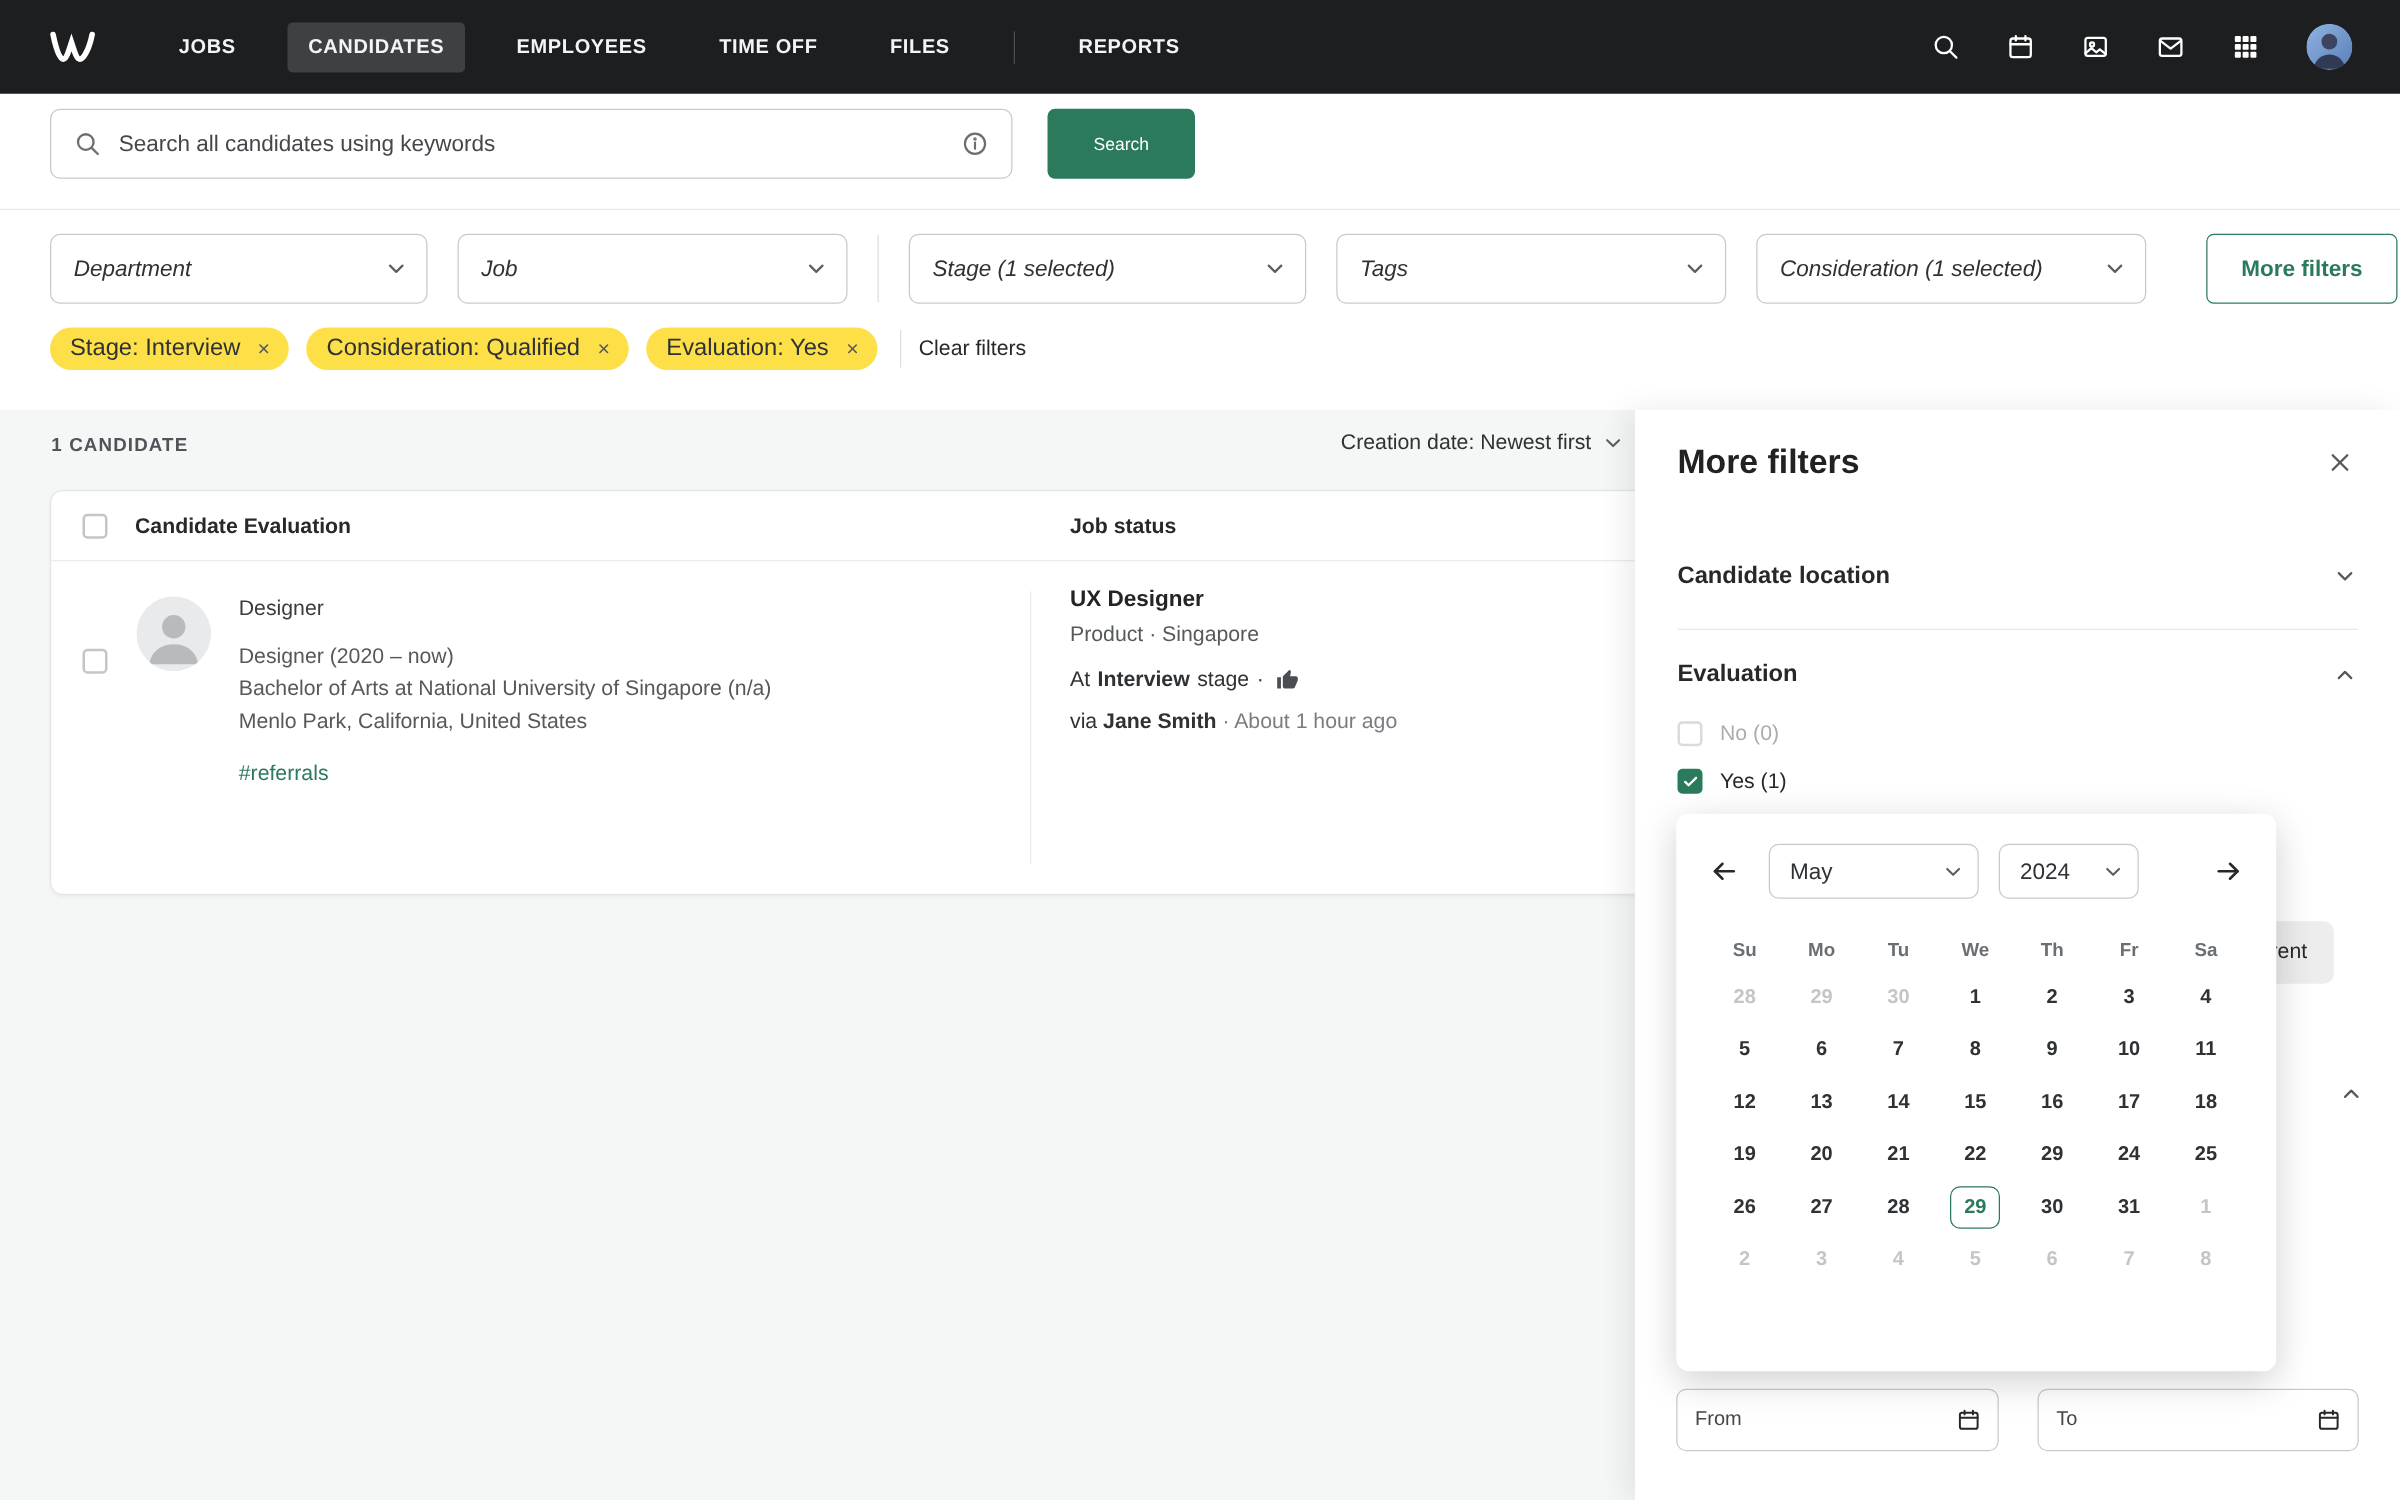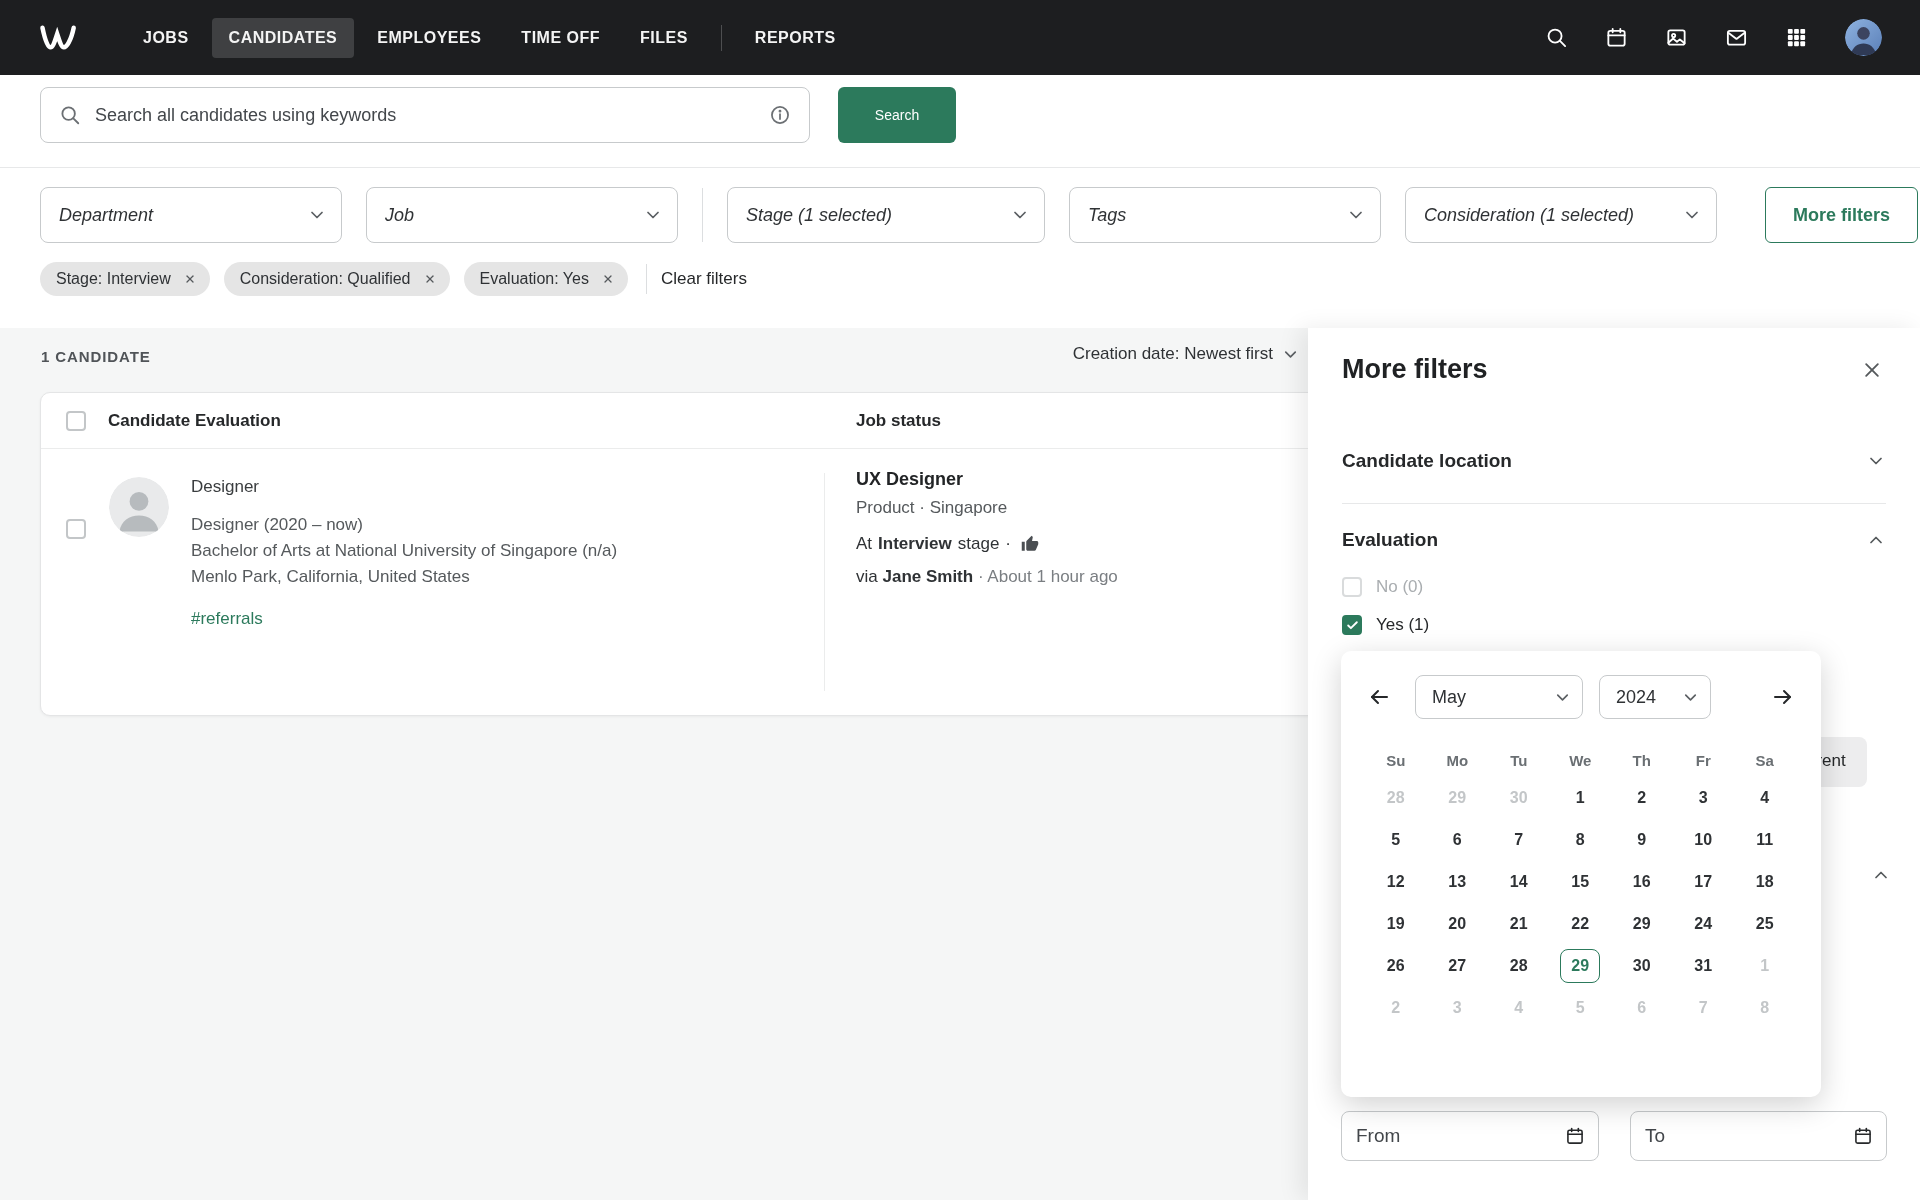--- a/index.html
+++ b/index.html
@@ -14,21 +14,21 @@
   html,body{width:1920px;height:1200px;overflow:hidden;background:#fff;}
   .screen{position:relative;width:1920px;height:1200px;overflow:hidden;}
   svg{display:block;}
 
   
   .top-white{position:absolute;top:0;left:0;right:0;height:328px;background:#fff;overflow:hidden;z-index:10;}
 
   
   .topnav{height:75px;background:var(--navbg);display:flex;align-items:center;padding:0 38px;}
   .logo{margin-right:38px;cursor:pointer;}
-  .nav-items{display:flex;align-items:center;gap:6px;}
+  .nav-items{display:flex;align-items:center;gap:24px;}
   .nav-item{color:#f4f4f4;font-size:16px;font-weight:700;letter-spacing:.5px;padding:11px 17px;border-radius:4px;cursor:pointer;white-space:nowrap;}
   .nav-item.active{background:#3f4042;}
   .nav-divider{width:1px;height:26px;background:#4d4e50;margin:0 10px;}
   .nav-right{margin-left:auto;display:flex;align-items:center;gap:37px;}
   .nav-icon{color:#fff;cursor:pointer;}
   .nav-icon svg{width:23px;height:23px;}
   .avatar{width:37px;height:37px;border-radius:50%;overflow:hidden;cursor:pointer;}
 
   
   .search-row{display:flex;align-items:center;gap:28px;padding:12px 40px 24px;}
@@ -44,21 +44,21 @@
   .dropdown{height:56px;border:1px solid var(--border);border-radius:8px;display:flex;align-items:center;justify-content:space-between;padding:0 14px 0 18px;font-size:18px;color:var(--text);cursor:pointer;background:#fff;}
   .dropdown .chev{color:#5b5f63;}
   .dropdown .chev svg{width:20px;height:20px;}
   .dd-0{width:302px}.dd-1{width:312px}.dd-2{width:318px}.dd-3{width:312px}.dd-4{width:312px}
   .vdiv{width:1px;height:54px;background:#dcdee0;flex:none;}
   .filter-spacer{flex:1;}
   .more-filters-btn{height:56px;padding:0 27px;border:1px solid var(--green);color:var(--green);background:#fff;border-radius:6px;font-size:18px;font-weight:700;cursor:pointer;white-space:nowrap;}
 
   
   .chip-row{display:flex;align-items:center;gap:14px;padding:0 40px 22px;}
-  .chip{background:#e5e5e5;border-radius:999px;height:34px;display:flex;align-items:center;gap:9px;padding:0 10px 0 16px;font-size:16px;color:var(--text);justify-content:flex-end;}
+  .chip{background:#fde047;border-radius:999px;height:34px;display:flex;align-items:center;gap:9px;padding:0 10px 0 16px;font-size:19px;color:var(--text);justify-content:flex-end;}
   .chip-x{width:20px;height:20px;display:flex;align-items:center;justify-content:center;color:#55595c;cursor:pointer;}
   .chip-x svg{width:12px;height:12px;}
   .chip-vdiv{width:1px;height:30px;background:#dcdee0;margin-left:4px;}
   .clear-filters{font-size:17px;color:#26282a;cursor:pointer;}
 
   
   .content{position:absolute;top:328px;left:0;right:0;bottom:0;background:#f5f6f6;z-index:5;}
   .count-label{position:absolute;left:41px;top:20px;font-size:15px;font-weight:700;letter-spacing:.9px;color:#505458;}
   .sort{position:absolute;right:620px;top:16px;display:flex;align-items:center;gap:8px;font-size:17px;color:var(--text);cursor:pointer;}
   .sort svg{width:19px;height:19px;color:#5b5f63;}
@@ -132,21 +132,21 @@
   .cal-days{margin-top:2px;grid-auto-rows:42px;}
   .day-cell{display:flex;align-items:center;justify-content:center;cursor:pointer;}
   .day{min-width:40px;height:34px;display:flex;align-items:center;justify-content:center;font-size:16px;font-weight:700;color:#2f3235;border:1.5px solid transparent;border-radius:8px;}
   .day.muted{color:#c3c6c8;}
   .day.selected{border-color:var(--green);color:var(--green);background:#fff;}
 
   
   .date-input{position:absolute;top:783px;height:50px;border:1px solid var(--border);border-radius:8px;display:flex;align-items:center;justify-content:space-between;padding:0 13px 0 14px;background:#fff;}
   .date-input.from{left:33px;width:258px;}
   .date-input.to{left:322px;width:257px;}
-  .date-input input{border:none;outline:none;font-size:19px;color:#2f3235;width:150px;background:transparent;}
+  .date-input input{border:none;outline:none;font-size:16px;color:#2f3235;width:150px;background:transparent;}
   .date-input input::placeholder{color:#43474b;opacity:1;}
   .date-input .cal-ic{color:#26282a;}
   .date-input .cal-ic svg{width:20px;height:20px;}
 </style>
 </head>
 <body>
 
 <div class="screen">
 
   <div class="top-white">

